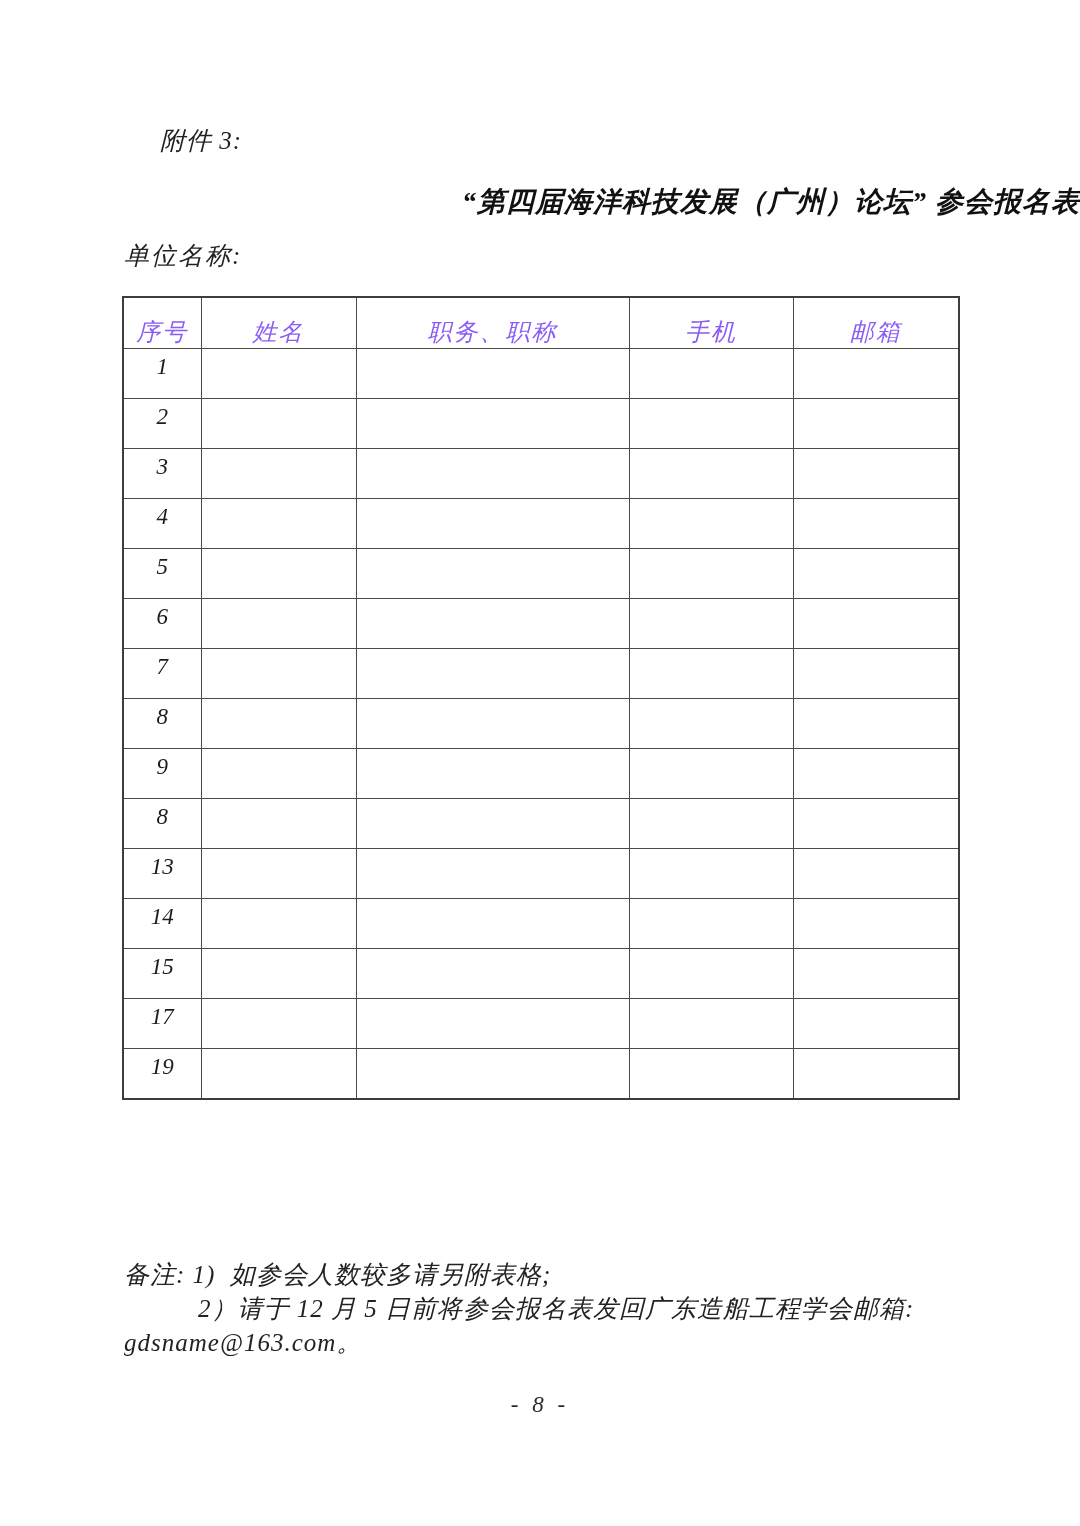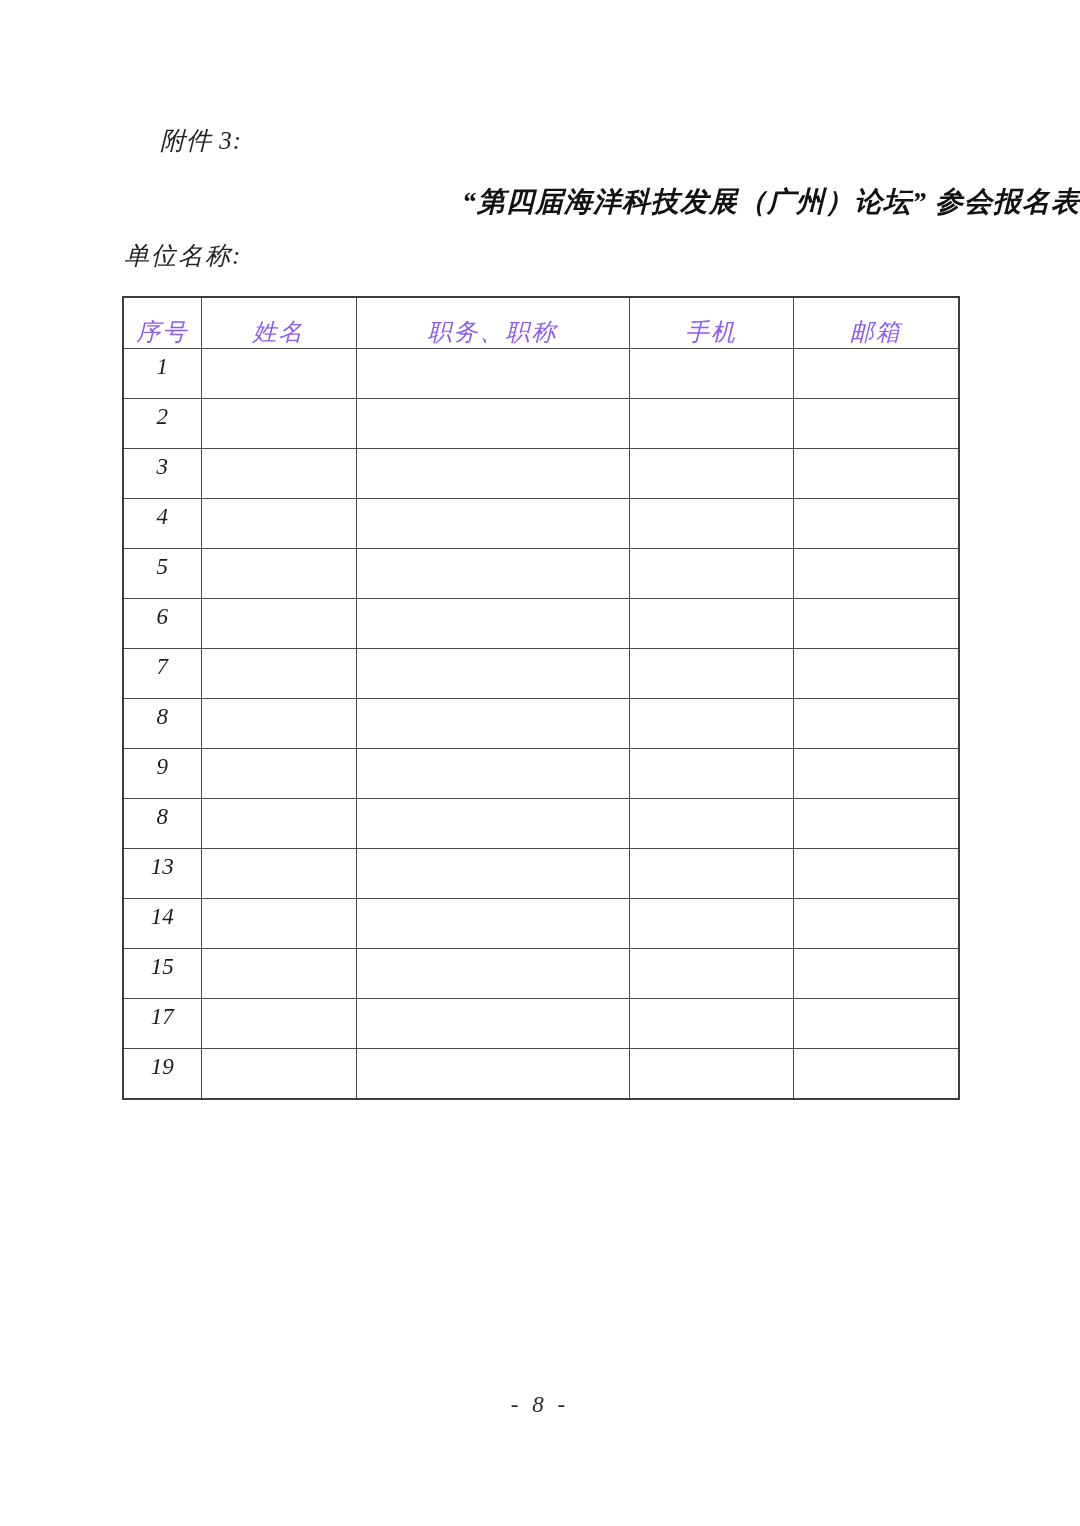--- a/index.html
+++ b/index.html
@@ -234,16 +234,21 @@
       <tr>
         <td>19</td>
         <td></td>
           <td></td>
           <td></td>
           <td></td>
       </tr>
     </tbody>
   </table>
 
+  <div class="notes">
+    <div class="line line-1">备注: 1)  如参会人数较多请另附表格;</div>
+    <div class="line line-2">2）请于 12 月 5 日前将参会报名表发回广东造船工程学会邮箱:</div>
+    <div class="line line-3">gdsname@163.com。</div>
+  </div>
 
   <div class="page-number">- 8 -</div>
 
 </div>
 
 </body></html>

